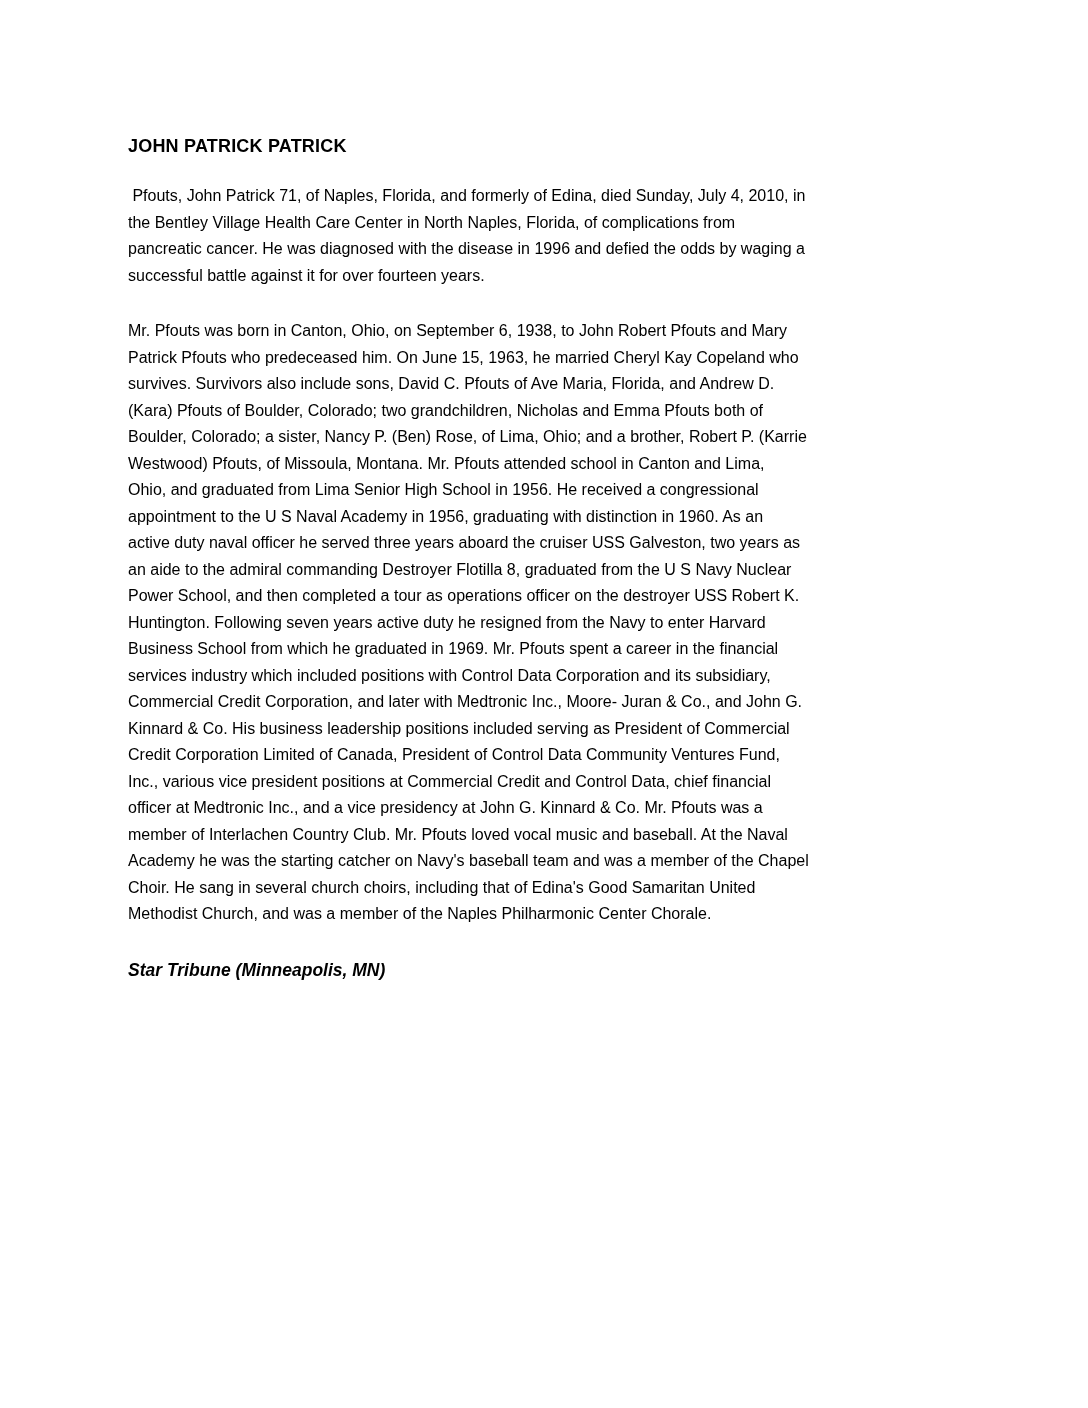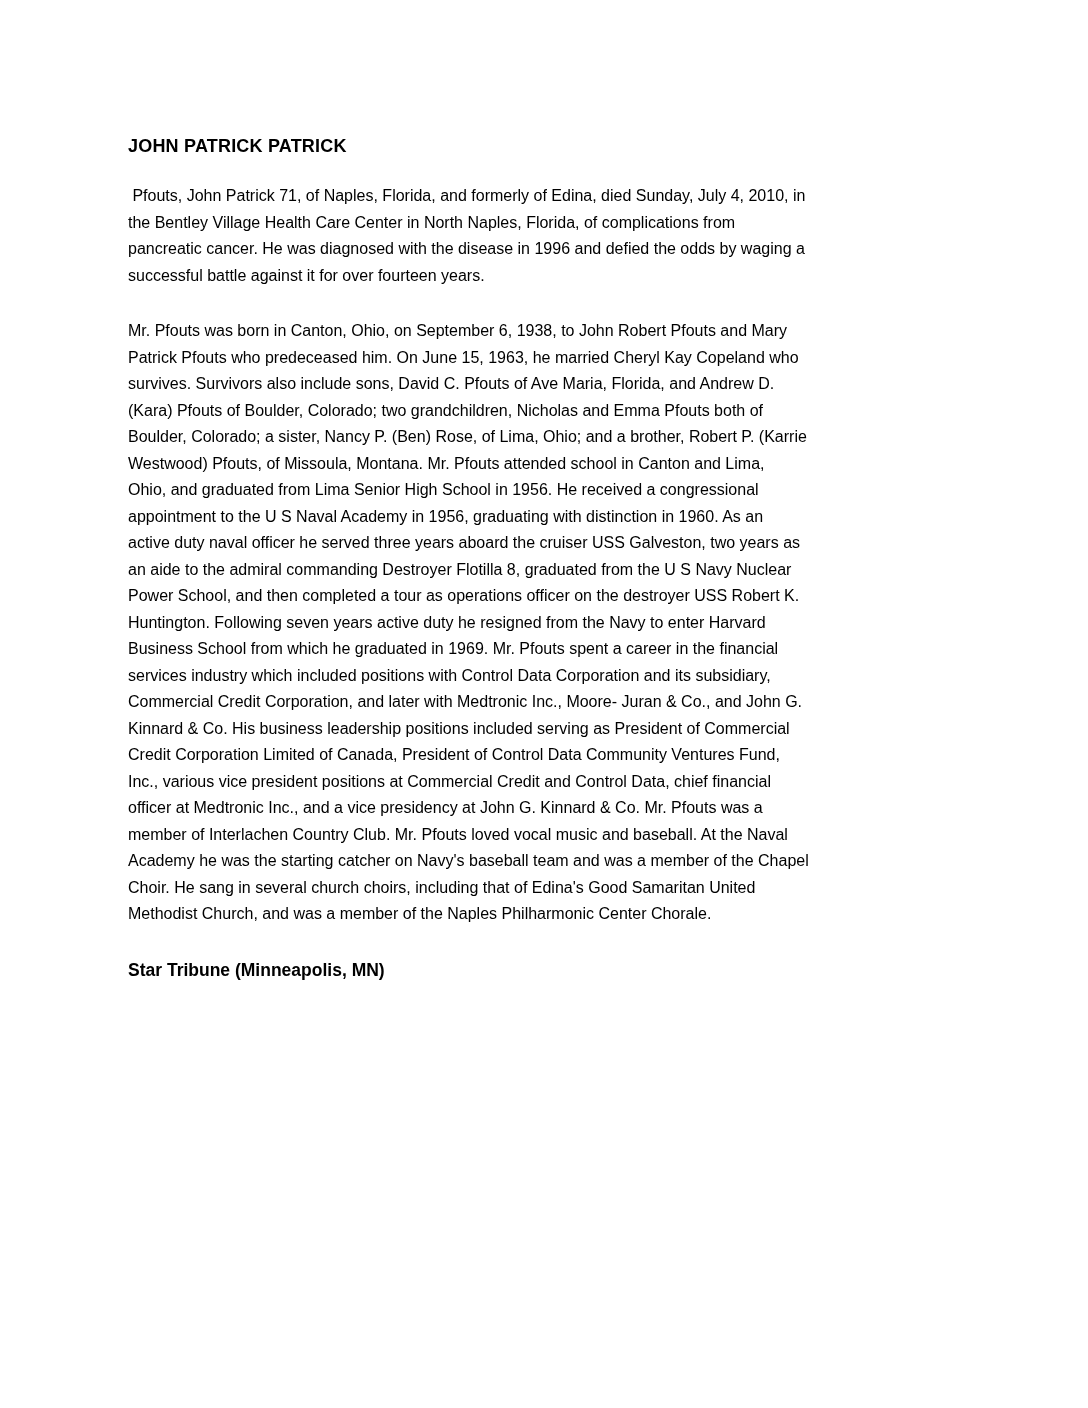--- a/index.html
+++ b/index.html
@@ -28,20 +28,21 @@
   .doc-para {
     font-size: 16px;
     font-weight: 400;
     line-height: 26.5px;
     margin: 0 0 29px 0;
     white-space: pre;
   }
   .doc-source {
     font-size: 17.5px;
     font-weight: 700;
+    font-style: italic;
     line-height: 26.5px;
     margin: 0;
     white-space: pre;
   }
 </style>
 </head>
 <body>
 
 <div class="page">
   <h1 class="doc-title">JOHN PATRICK PATRICK</h1>

